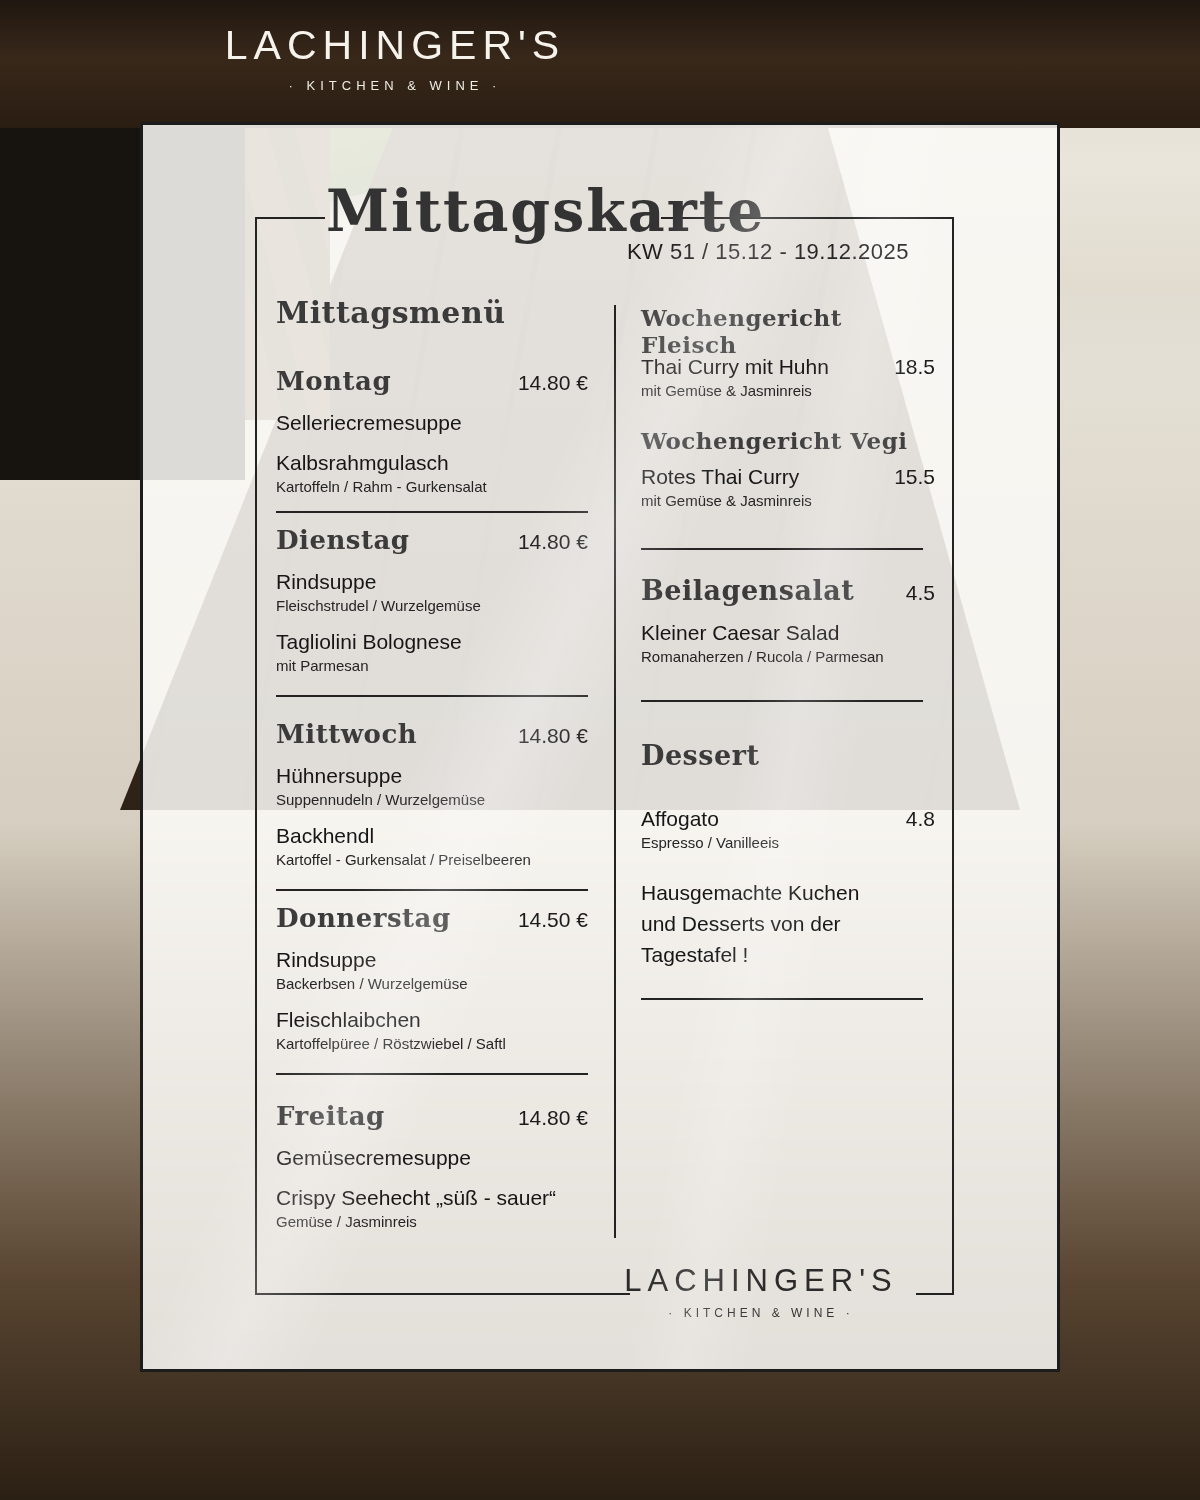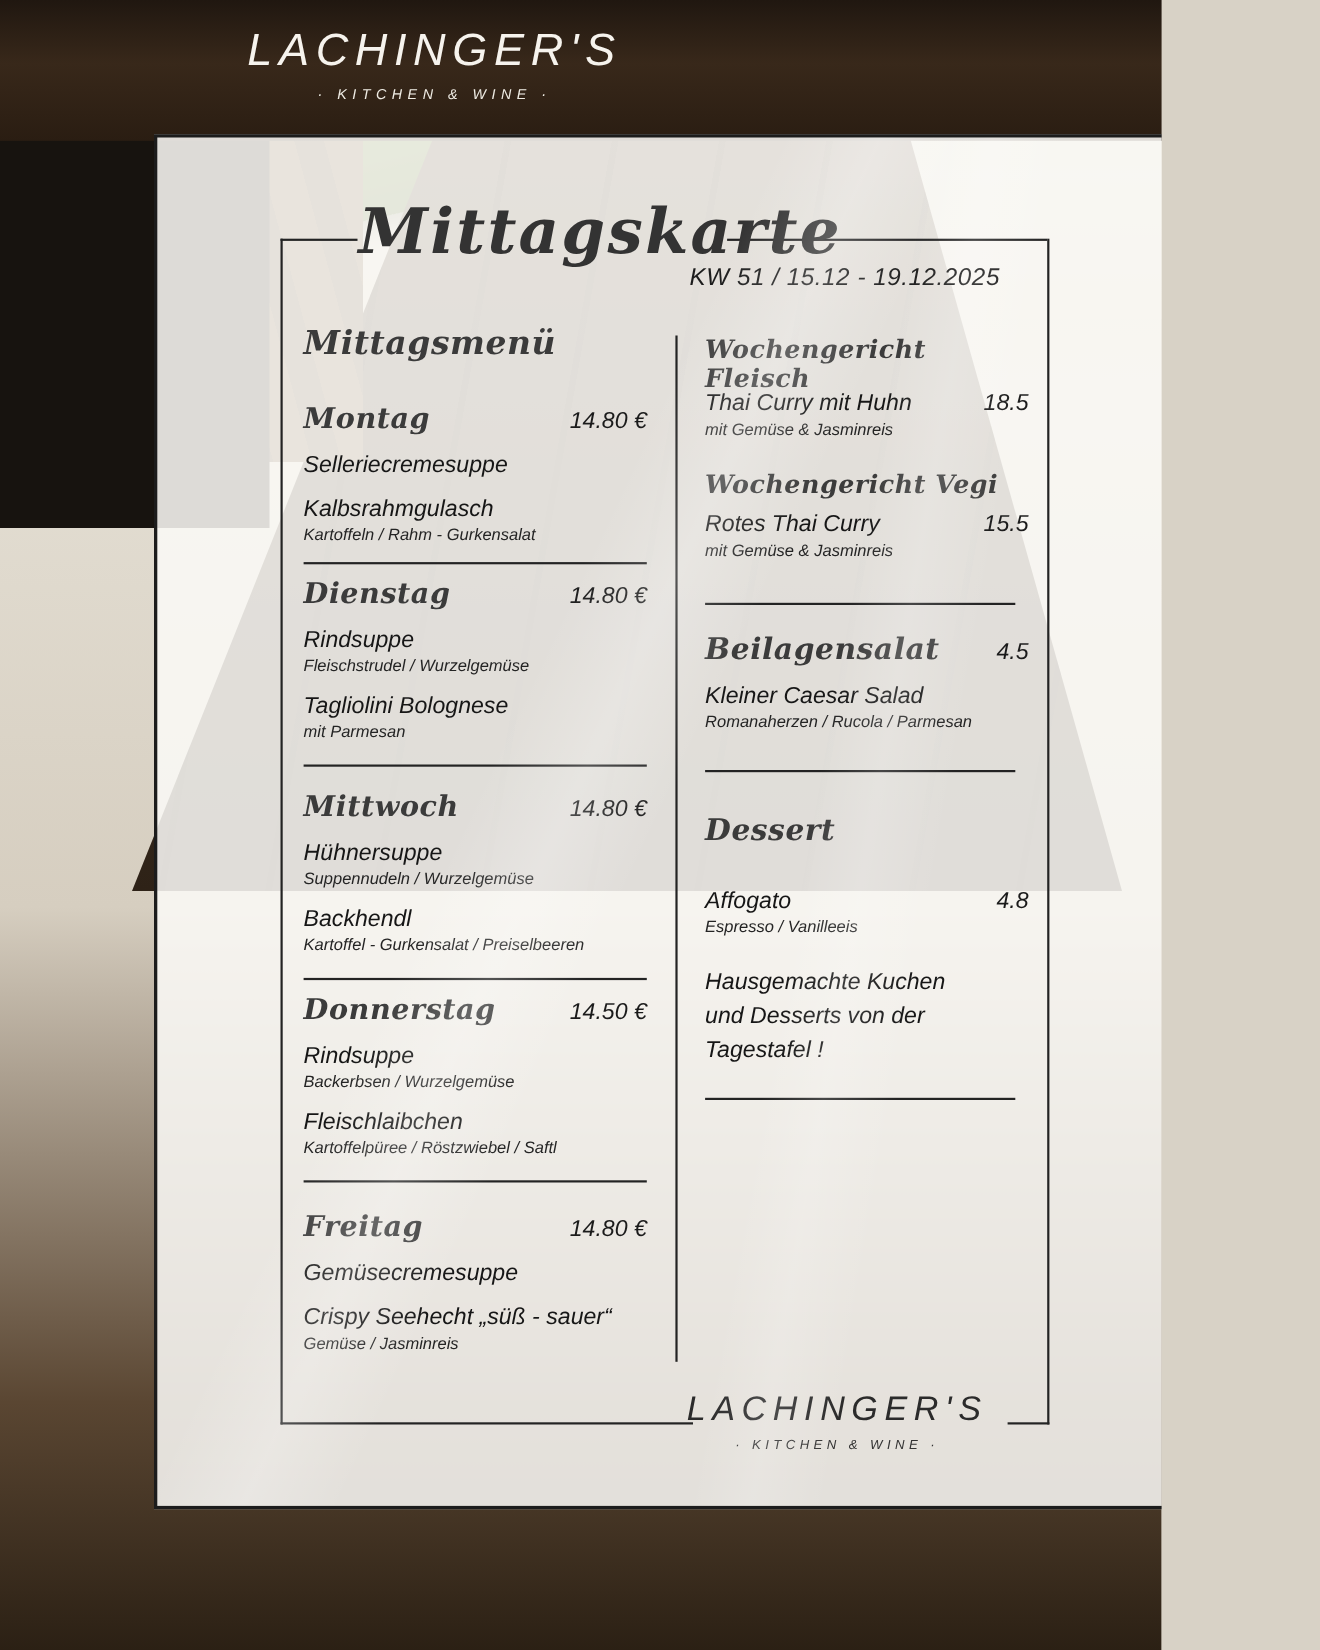--- a/index.html
+++ b/index.html
@@ -1,18 +1,18 @@
 <!DOCTYPE html>
 <html><head>
 <meta charset="utf-8">
 <style>
   * { margin:0; padding:0; box-sizing:border-box; }
   html,body { width:1200px; }
   body { font-family:"Liberation Sans", sans-serif; background:#d8d2c6; }
-  .stage { position:relative; width:1056px; height:1500px; overflow:hidden;font-style:italic; }
+  .stage { position:relative; width:1200px; height:1500px; overflow:hidden; }
 
   
   .bg, .bg div { position:absolute; }
   .bg { inset:0; background:linear-gradient(180deg,#d9d3c7 0%,#e4dfd4 25%,#d6cec0 55%,#5a4632 85%,#2b2014 100%); }
   .ceiling { left:0; top:0; width:1200px; height:290px;
     background:linear-gradient(180deg,#ddd7cb 0%,#e9e5db 55%,#e2dccf 100%); }
   .beams-right { left:820; top:0; width:380px; height:135px; transform:skewY(-2deg);
     background:repeating-linear-gradient(180deg,#f6f4f0 0 16px,#b4ab9b 16px 23px); opacity:.9; }
   .beam-dark { left:540; top:0; width:70px; height:120px; background:linear-gradient(90deg,#8f8775,#c7c0b1); opacity:.55; }
   .cable { width:3px; background:#16130f; }

